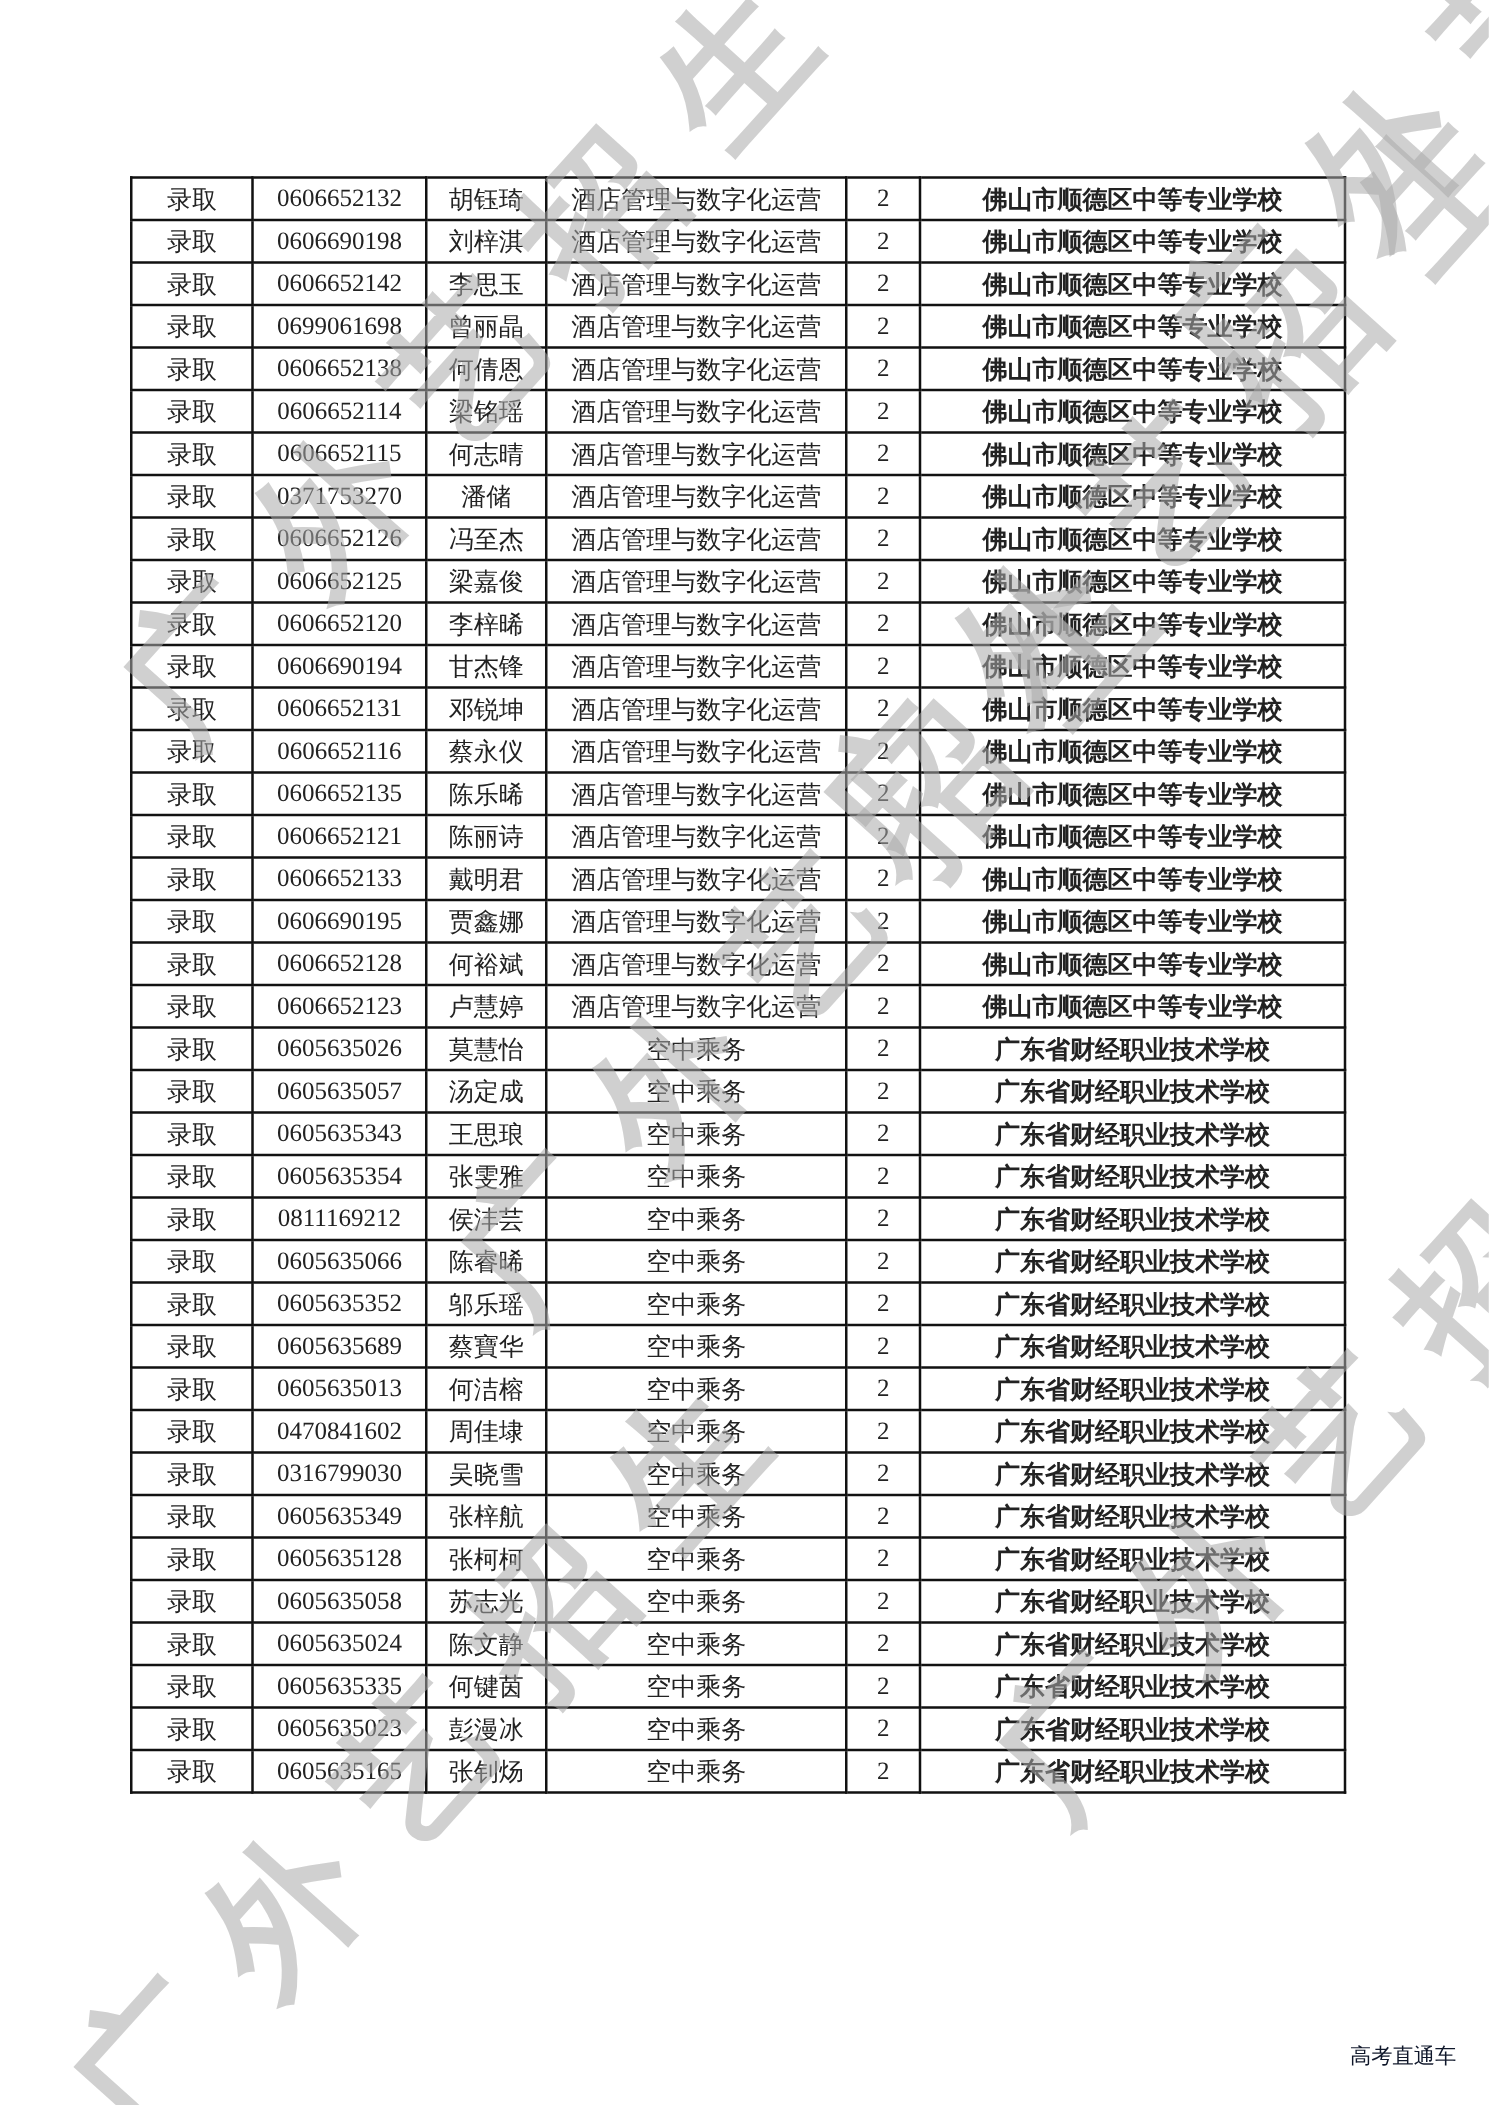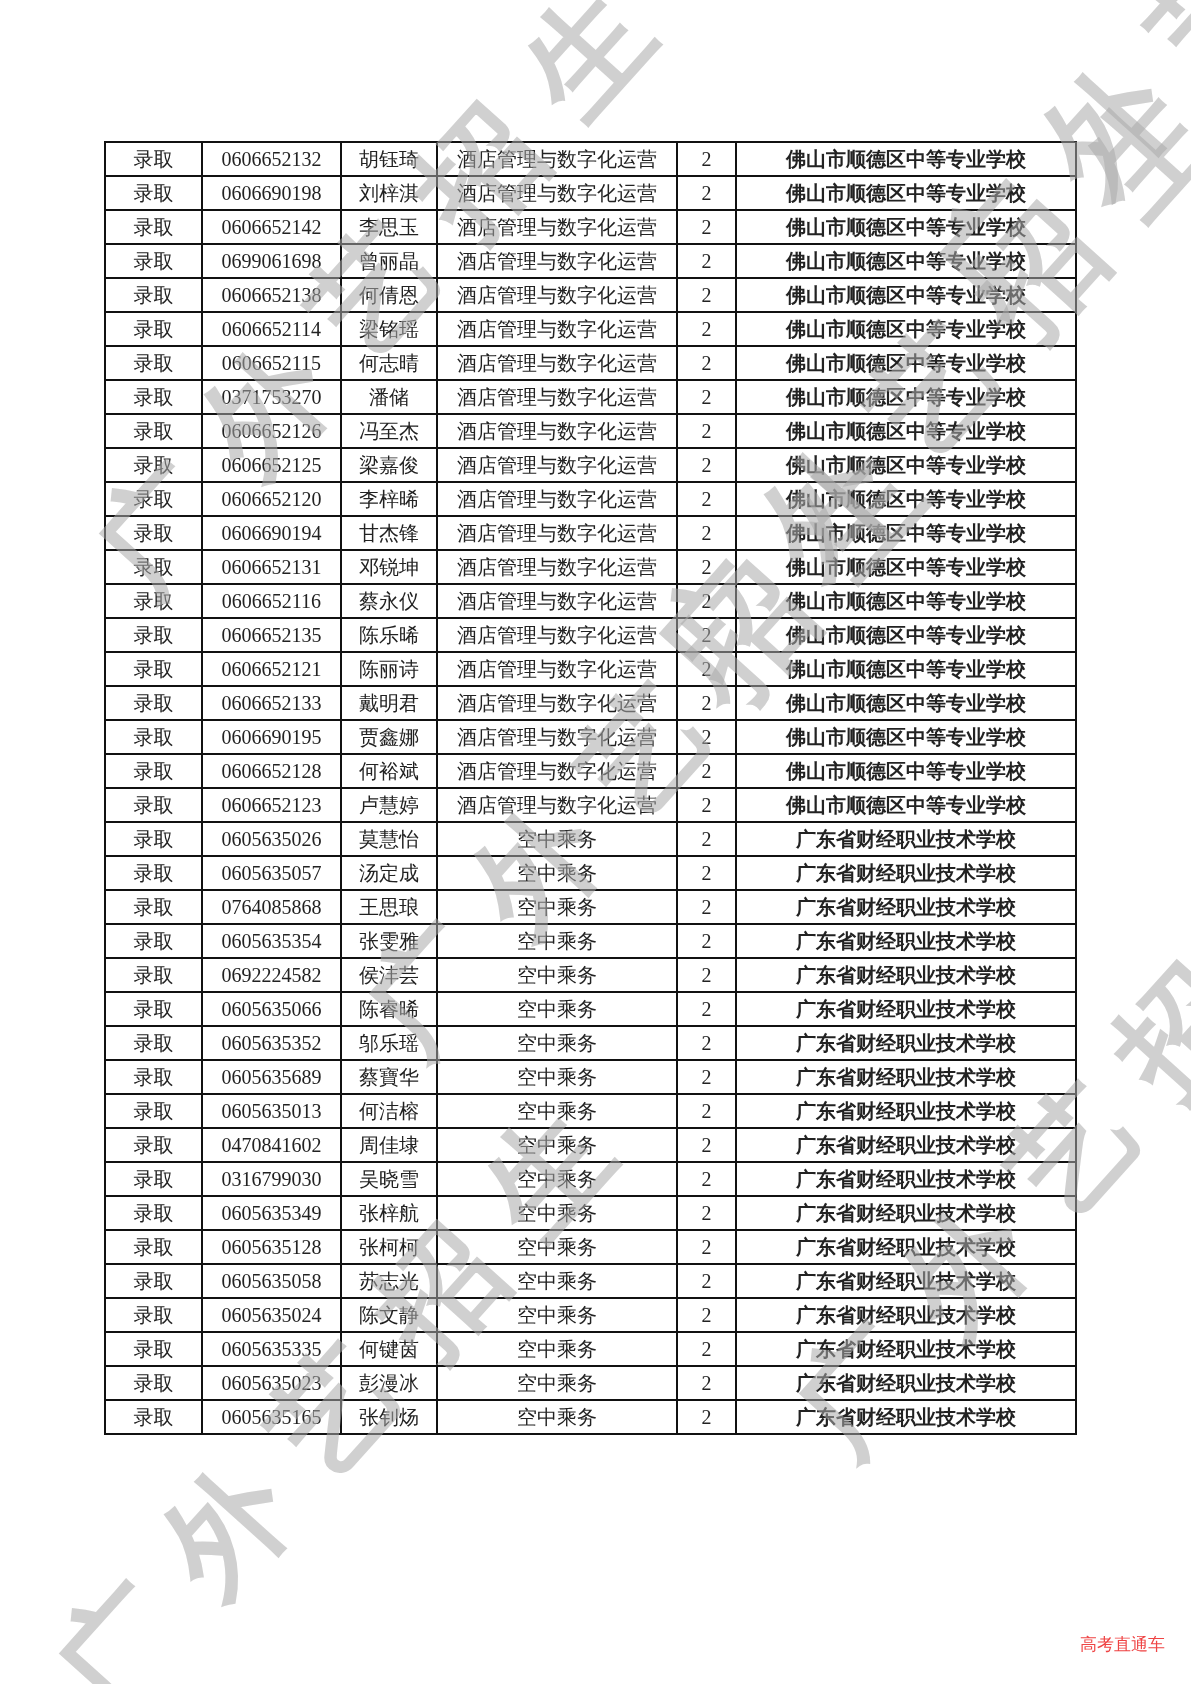--- a/index.html
+++ b/index.html
@@ -64,21 +64,21 @@
     td.c-name { width: 94px; }
     td.c-major { width: 238px; }
     td.c-count { width: 57px; font-family: "Liberation Serif", serif; }
     td.c-school { width: 338px; font-weight: bold; }
     .footer-brand {
       position: absolute;
       right: 26px;
       bottom: 28px;
       font-family: "DejaVu Sans", sans-serif;
       font-size: 17px;
-      color: #ef4444;
+      color: #0f172a;
       z-index: 3;
     }
   </style>
 </head>
 <body>
 
 <div class="page">
 
   <table class="roster">
     <tbody id="roster-body">
@@ -253,37 +253,37 @@
         <tr>
           <td class="c-status">录取</td>
           <td class="c-id">0605635057</td>
           <td class="c-name">汤定成</td>
           <td class="c-major">空中乘务</td>
           <td class="c-count">2</td>
           <td class="c-school">广东省财经职业技术学校</td>
         </tr>
         <tr>
           <td class="c-status">录取</td>
-          <td class="c-id">0764085868</td>
+          <td class="c-id">0605635343</td>
           <td class="c-name">王思琅</td>
           <td class="c-major">空中乘务</td>
           <td class="c-count">2</td>
           <td class="c-school">广东省财经职业技术学校</td>
         </tr>
         <tr>
           <td class="c-status">录取</td>
           <td class="c-id">0605635354</td>
           <td class="c-name">张雯雅</td>
           <td class="c-major">空中乘务</td>
           <td class="c-count">2</td>
           <td class="c-school">广东省财经职业技术学校</td>
         </tr>
         <tr>
           <td class="c-status">录取</td>
-          <td class="c-id">0692224582</td>
+          <td class="c-id">0811169212</td>
           <td class="c-name">侯沣芸</td>
           <td class="c-major">空中乘务</td>
           <td class="c-count">2</td>
           <td class="c-school">广东省财经职业技术学校</td>
         </tr>
         <tr>
           <td class="c-status">录取</td>
           <td class="c-id">0605635066</td>
           <td class="c-name">陈睿晞</td>
           <td class="c-major">空中乘务</td>

